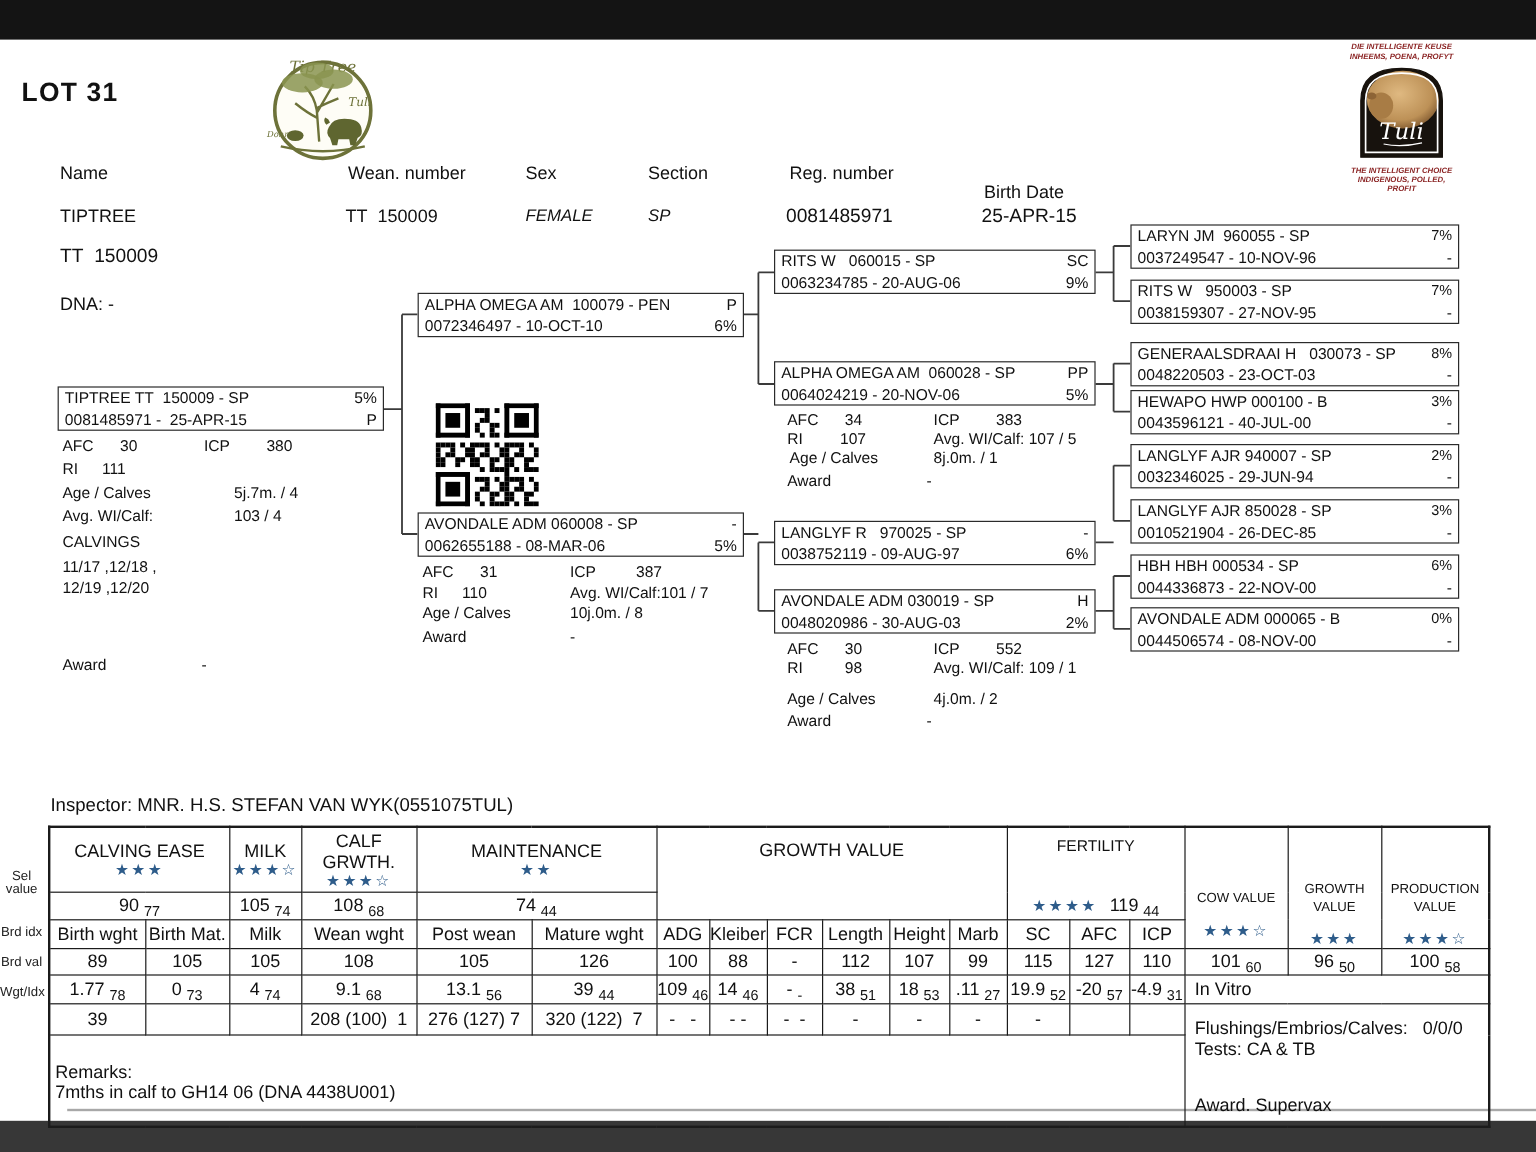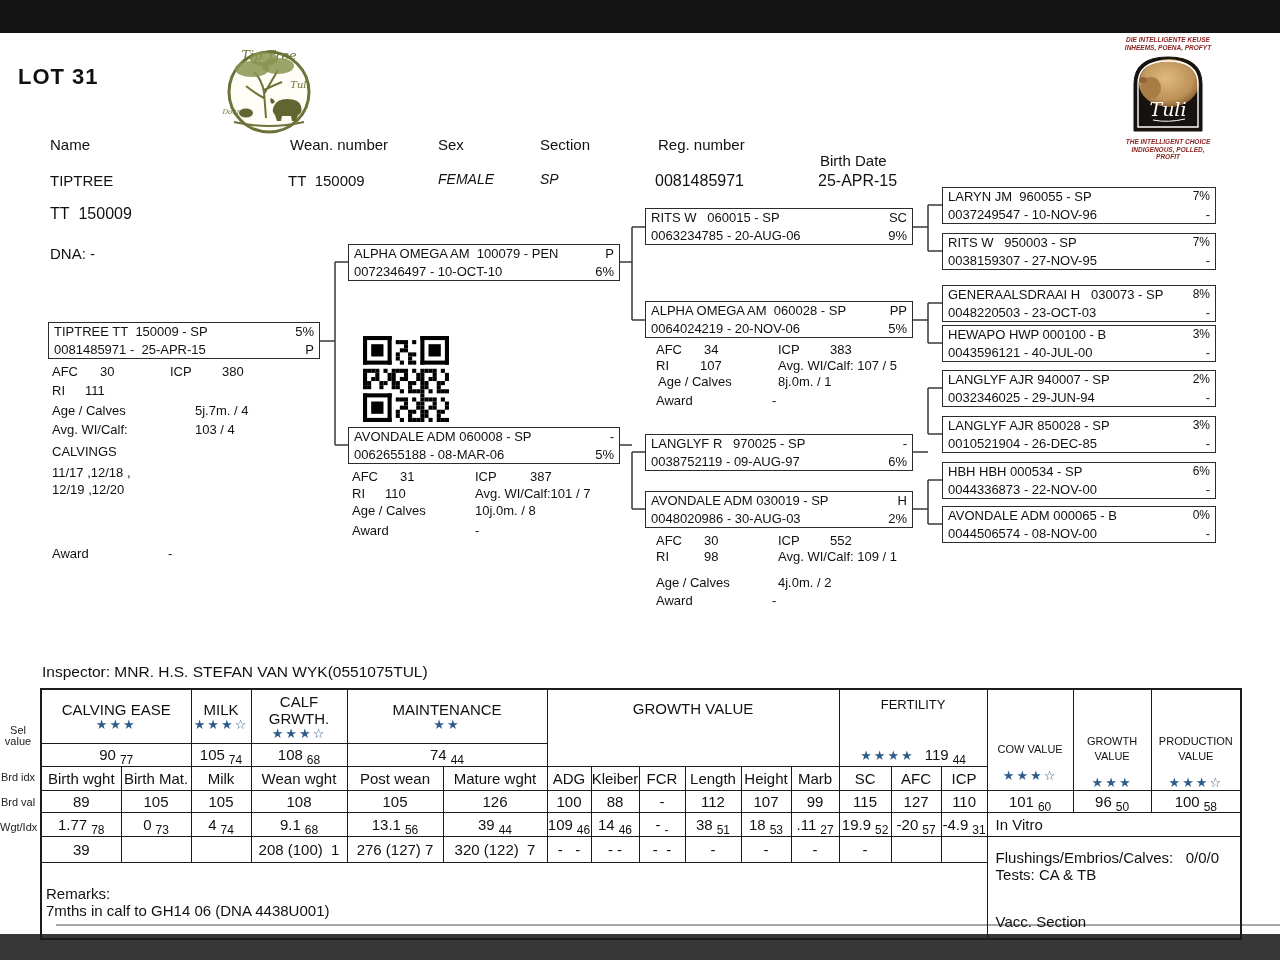--- a/index.html
+++ b/index.html
@@ -623,21 +623,21 @@
       <td>-&nbsp;&nbsp;-</td>
       <td>-</td>
       <td>-</td>
       <td>-</td>
       <td>-</td>
       <td></td>
       <td></td>
       <td colspan="3" rowspan="2" class="rightblock">
         <div>Flushings/Embrios/Calves:&nbsp;&nbsp; 0/0/0</div>
         <div>Tests: CA &amp; TB</div>
-        <div style="margin-top:30px">Vacc. Section</div>
+        <div style="margin-top:30px">Award. Supervax</div>
       </td>
     </tr>
     <tr style="height:76px">
       <td colspan="15" class="remarkscell">
         <div>Remarks:</div>
         <div>7mths in calf to GH14 06 (DNA 4438U001)</div>
       </td>
     </tr>
   </tbody>
     </table>

